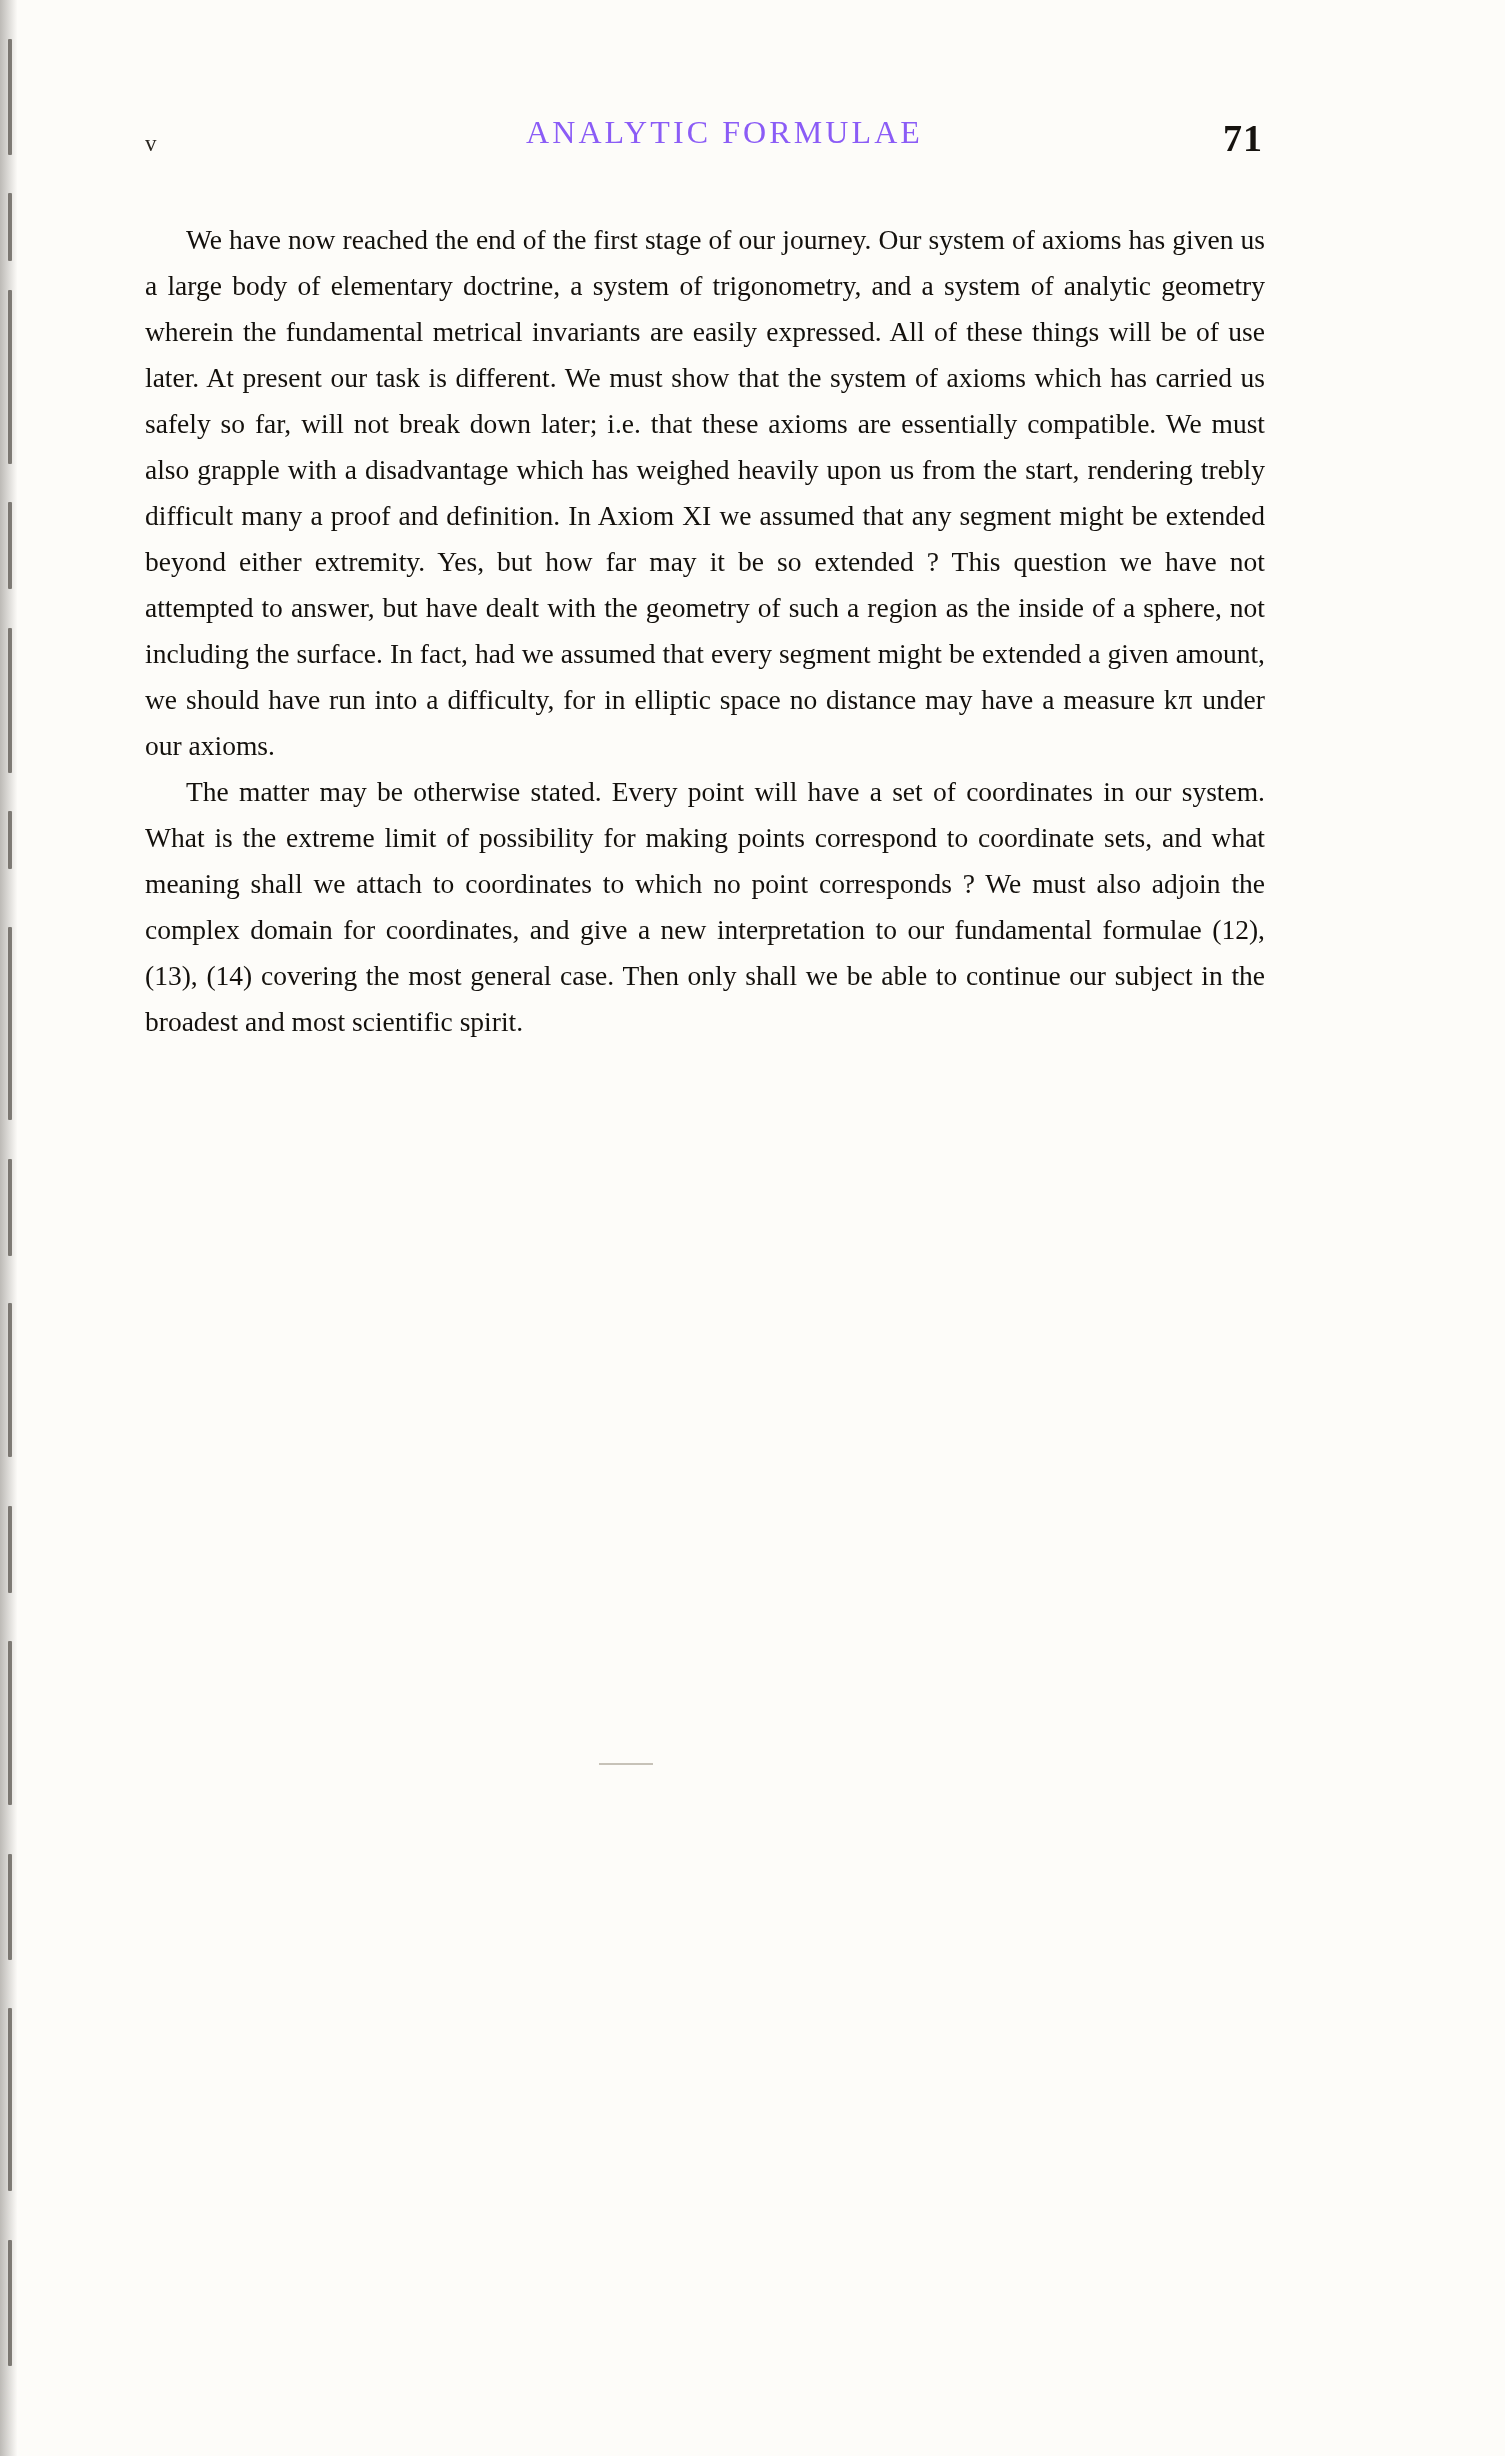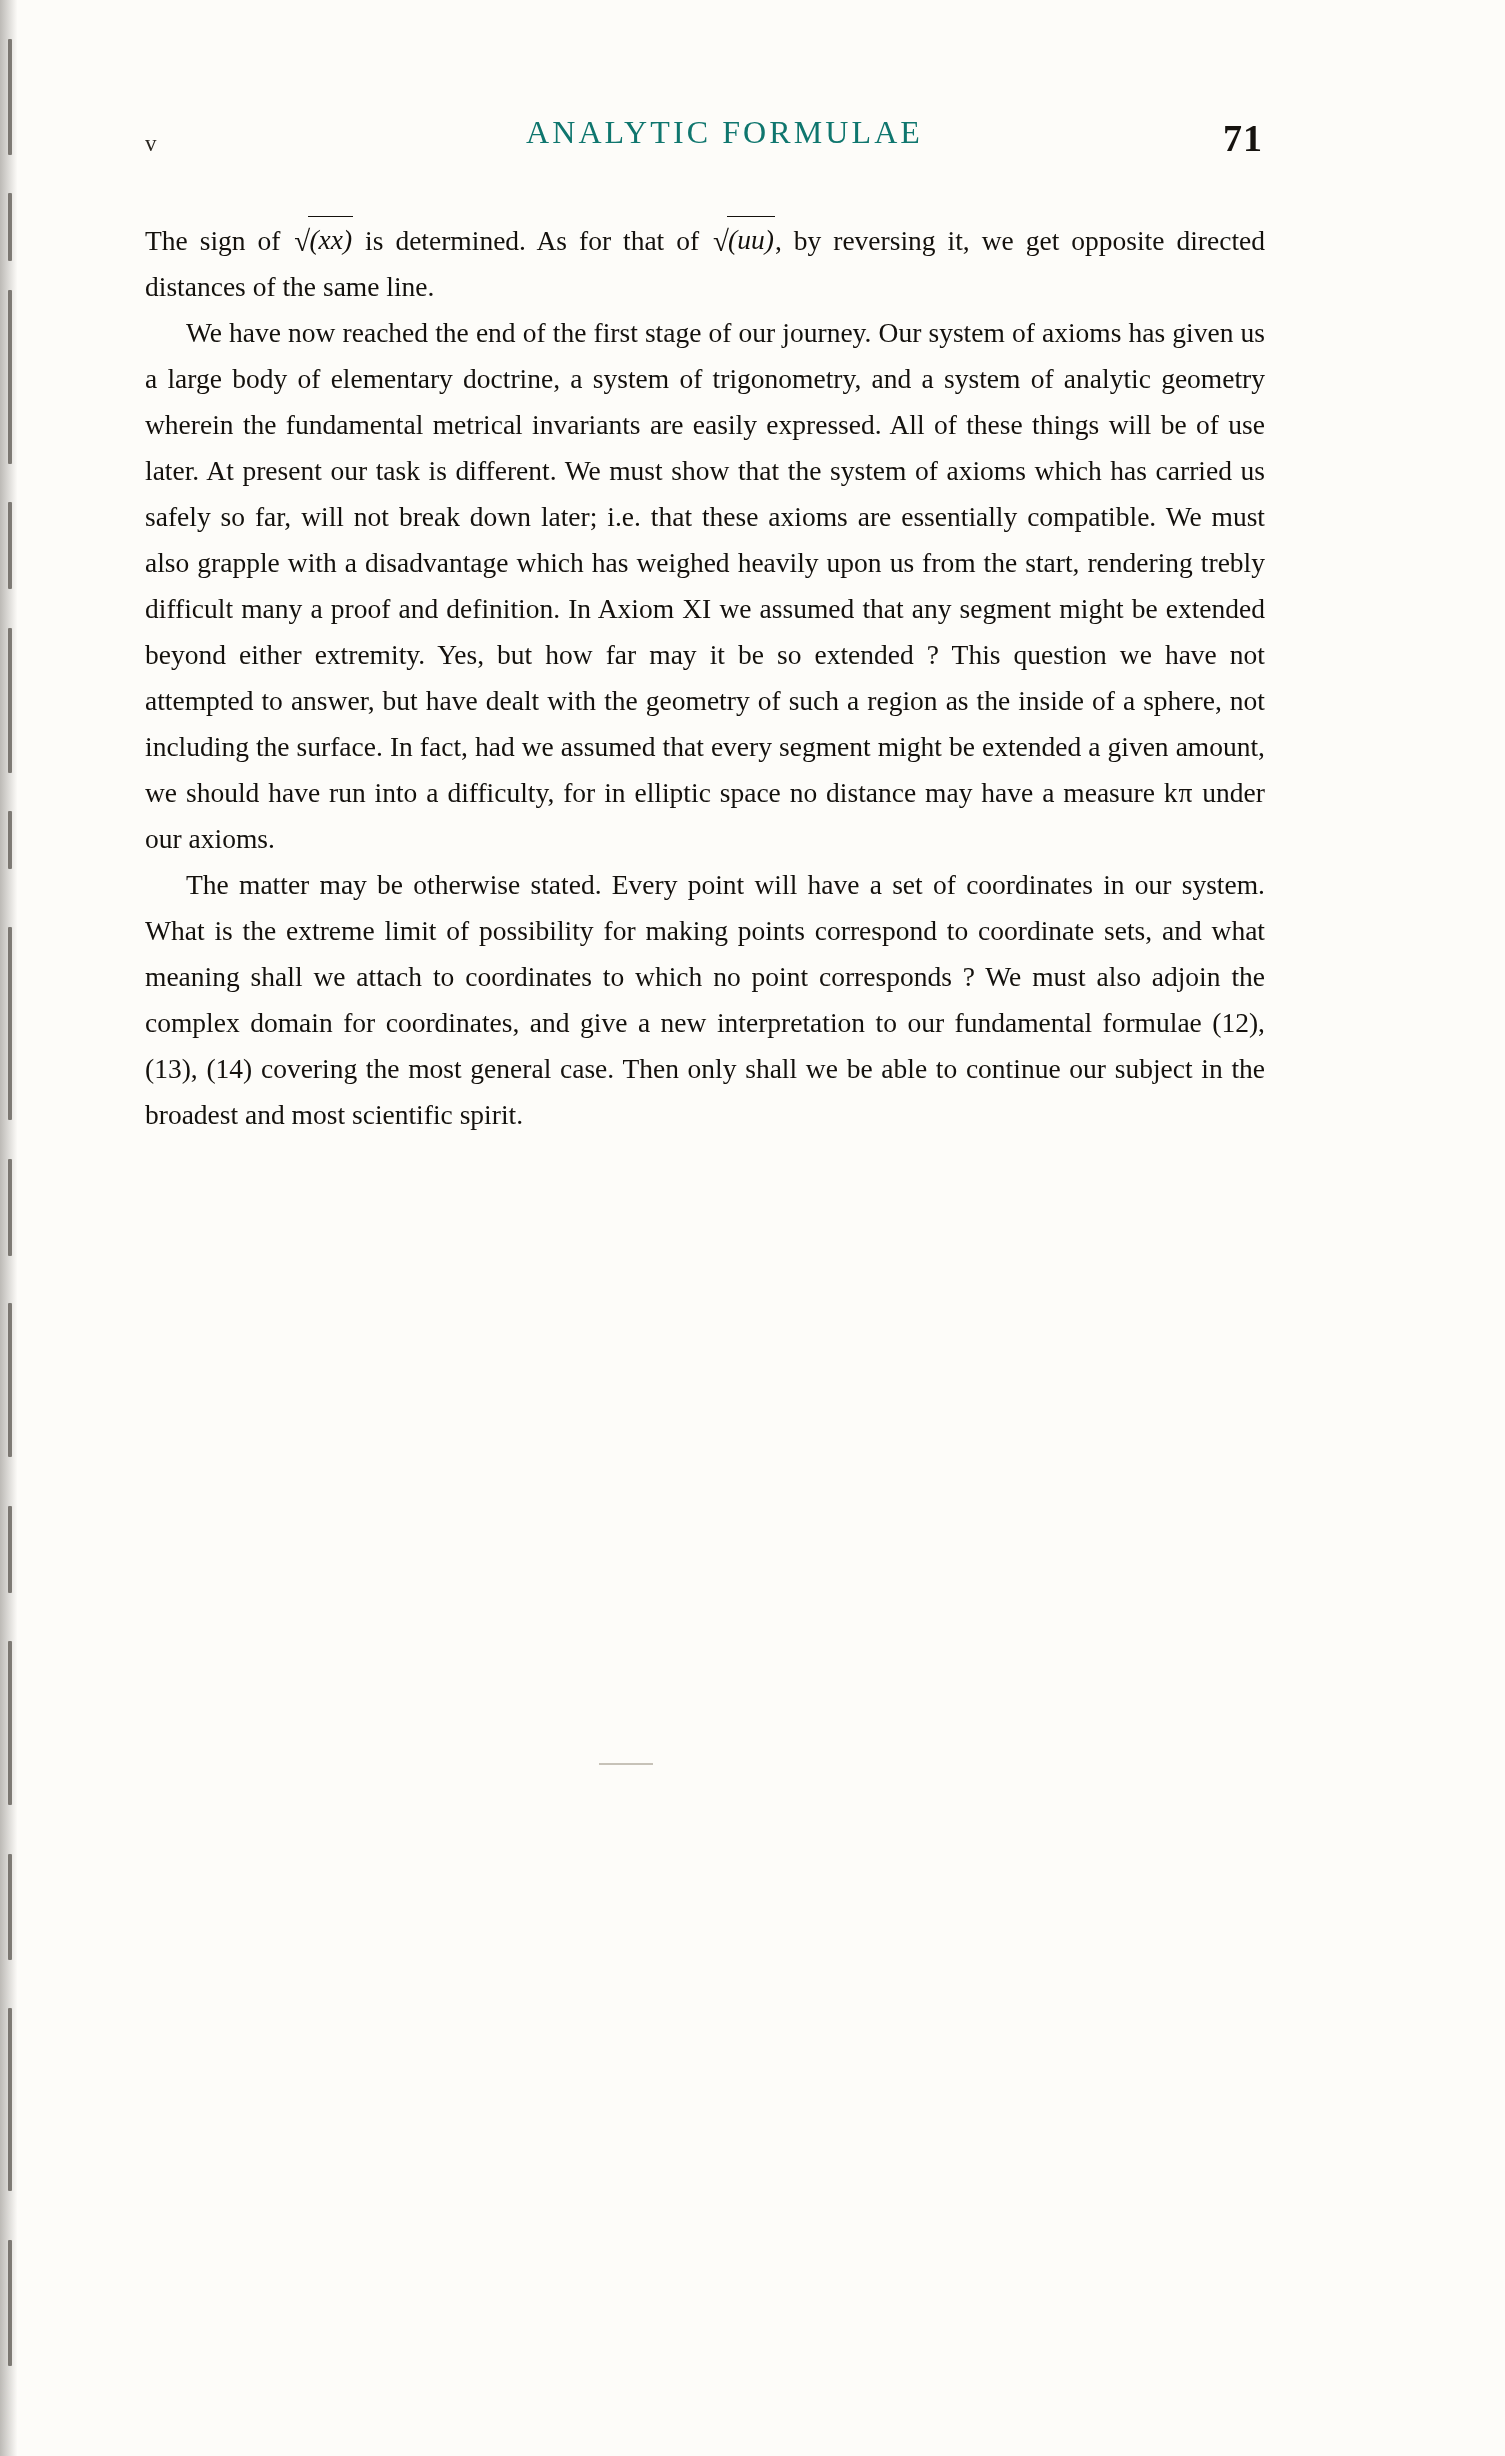--- a/index.html
+++ b/index.html
@@ -66,21 +66,21 @@
   }
   .runhead .title {
     position: absolute;
     left: 0;
     right: 0;
     top: 0;
     text-align: center;
     font-size: 32px;
     letter-spacing: 3.1px;
     font-weight: 400;
-    color: #0f766e;
+    color: #8b5cf6;
     padding-left: 39px;
   }
   .runhead .pagenum {
     position: absolute;
     right: 1.9px;
     top: 2px;
     font-size: 38px;
     font-weight: 700;
     letter-spacing: 1px;
     color: #16130f;
@@ -161,23 +161,20 @@
   <div class="content">
 
     <div class="runhead">
       <span class="folio-mark">v</span>
       <span class="title">ANALYTIC FORMULAE</span>
       <span class="pagenum">71</span>
     </div>
 
     <div class="body-text">
 
-      <p>
-        <span>The sign of </span><span class="radical"><span class="sign">√</span><span class="arg">(xx)</span></span><span> is determined.   As for that of </span><span class="radical"><span class="sign">√</span><span class="arg">(uu)</span></span><span>, by reversing it, we get opposite directed distances of the same line.</span>
-      </p>
 
       <p class="indent">
         <span>We have now reached the end of the first stage of our journey.   Our system of axioms has given us a large body of elementary doctrine, a system of trigonometry, and a system of analytic geometry wherein the fundamental metrical invariants are easily expressed.   All of these things will be of use later.   At present our task is different.   We must show that the system of axioms which has carried us safely so far, will not break down later; i.e. that these axioms are essentially compatible.   We must also grapple with a disadvantage which has weighed heavily upon us from the start, rendering trebly difficult many a proof and definition.   In Axiom XI we assumed that any segment might be extended beyond either extremity.   Yes, but how far may it be so extended ?   This question we have not attempted to answer, but have dealt with the geometry of such a region as the inside of a sphere, not including the surface.   In fact, had we assumed that every segment might be extended a given amount, we should have run into a difficulty, for in elliptic space no distance may have a measure </span><span class="ktau">kπ</span><span> under our axioms.</span>
       </p>
 
       <p class="indent">
         <span>The matter may be otherwise stated.   Every point will have a set of coordinates in our system.   What is the extreme limit of possibility for making points correspond to coordinate sets, and what meaning shall we attach to coordinates to which no point corresponds ?   We must also adjoin the complex domain for coordinates, and give a new interpretation to our fundamental formulae (12), (13), (14) covering the most general case.   Then only shall we be able to continue our subject in the broadest and most scientific spirit.</span>
       </p>
 
     </div>

